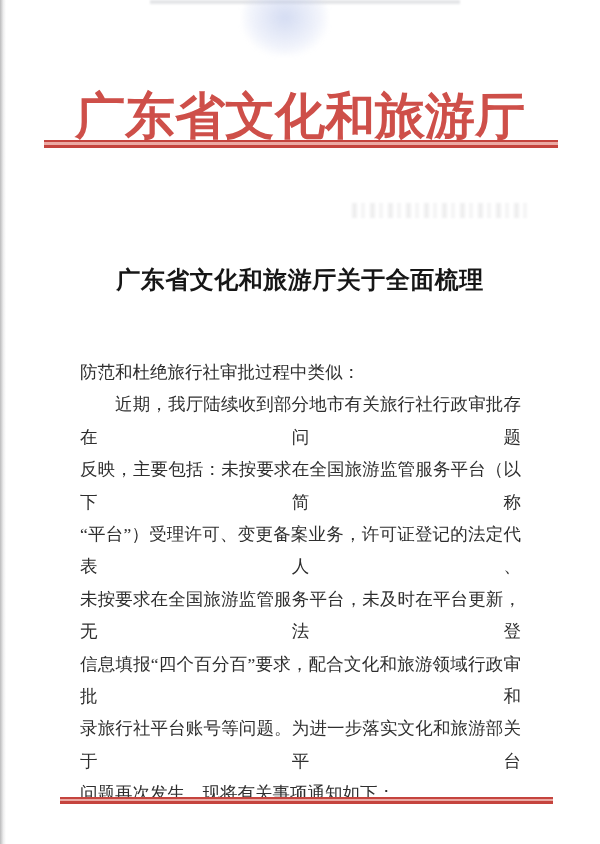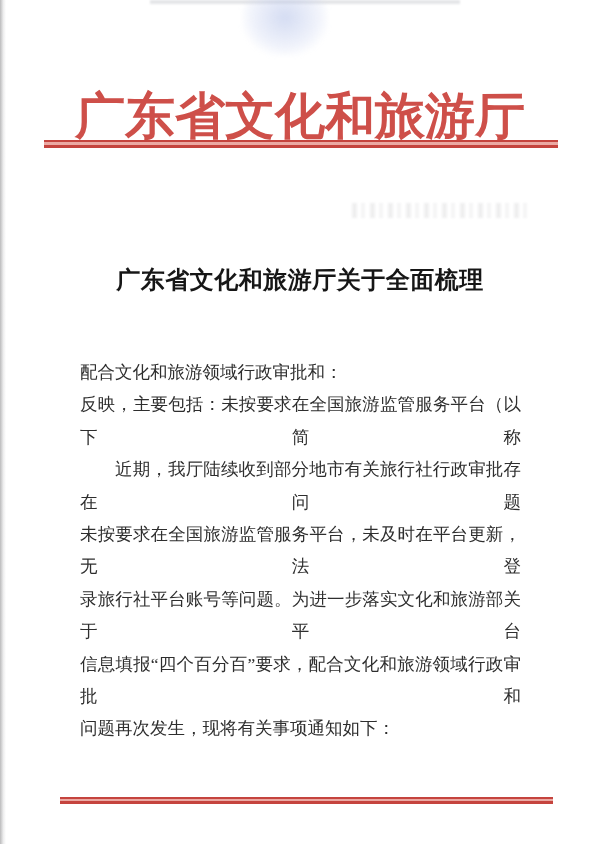--- a/index.html
+++ b/index.html
@@ -98,26 +98,27 @@
 
   <div class="rule rule-top"></div>
 
   <div class="faint-watermark"></div>
 
   <h1 class="doc-title">
     <span>广东省文化和旅游厅关于全面梳理</span><br>
   </h1>
 
   <div class="docbody">
-    <div class="line">配合文化和旅游领域行政审批和：</div>
+    <div class="line">防范和杜绝旅行社审批过程中类似：</div>
     <div>
+        <div class="line indent just">近期，我厅陆续收到部分地市有关旅行社行政审批存在问题</div>
         <div class="line just">反映，主要包括：未按要求在全国旅游监管服务平台（以下简称</div>
-        <div class="line indent just">近期，我厅陆续收到部分地市有关旅行社行政审批存在问题</div>
+        <div class="line just">“平台”）受理许可、变更备案业务，许可证登记的法定代表人、</div>
         <div class="line just">未按要求在全国旅游监管服务平台，未及时在平台更新，无法登</div>
+        <div class="line just">信息填报“四个百分百”要求，配合文化和旅游领域行政审批和</div>
         <div class="line just">录旅行社平台账号等问题。为进一步落实文化和旅游部关于平台</div>
-        <div class="line just">信息填报“四个百分百”要求，配合文化和旅游领域行政审批和</div>
         <div class="line">问题再次发生，现将有关事项通知如下：</div>
       </div>
   </div>
 
   <div class="rule rule-bottom"></div>
 
 </div>
 
 </body></html>

